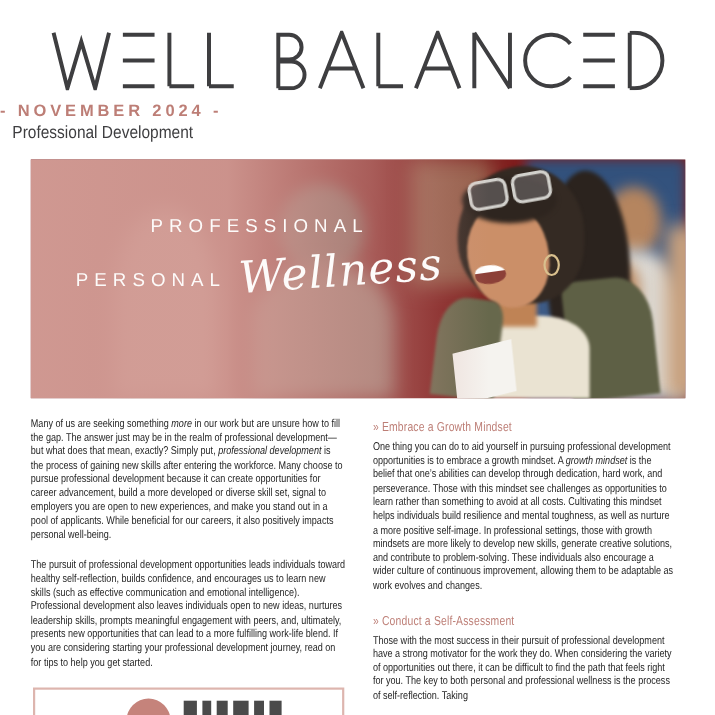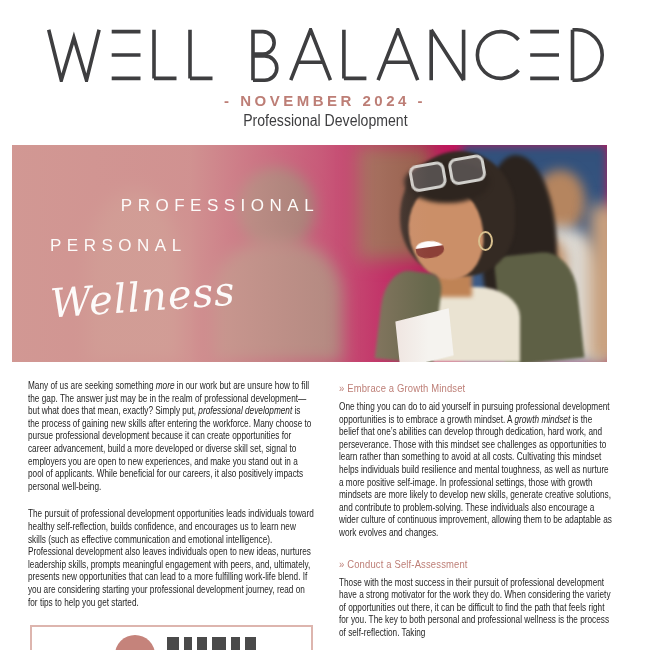--- a/index.html
+++ b/index.html
@@ -6,45 +6,45 @@
   html,body { width:650px; height:650px; }
   body {
     background:#ffffff;
     overflow:hidden;
     font-family:"Liberation Sans", sans-serif;
     color:#1f1f1f;
   }
   .it { font-style:italic; }
 
   
-  .header { text-align:center; }
+  .header { }
   .logo-wrap { margin:28px auto 0; width:576px; height:54px; }
   .logo-wrap svg { display:block; width:576px; height:54px; }
   .issue {
     margin-top:10px;
     color:#bd7e76;
     font-weight:bold;
     font-size:15px;
     letter-spacing:3.5px;
   }
   .subtitle {
     margin-top:3px;
     color:#3e3e40;
     font-size:16px;
     display:inline-block;
     transform:scaleX(.88);
   }
 
   
   .hero {
     position:relative;
-    margin:15px 0 0 12px;
+    margin:15px 0 0 28px;
     width:595px; height:217px;
     overflow:hidden;
-    background:#be185d;
+    background:#7f1d1d;
     text-decoration:underline;
   }
   .hero .shape { position:absolute; }
   .ph-figA      { left:75px;  top:45px;  width:95px;  height:172px; background:#c9a49b; border-radius:48% 48% 0 0; filter:blur(9px); }
   .ph-figB-head { left:225px; top:22px;  width:78px;  height:84px;  background:#7d635a; border-radius:50%; filter:blur(7px); }
   .ph-figB-body { left:200px; top:95px;  width:130px; height:122px; background:#9a7a70; border-radius:45% 45% 0 0; filter:blur(8px); }
   .ph-brick     { left:345px; top:0;     width:75px;  height:115px; background:#96604c; filter:blur(9px); }
   .ph-curtain   { left:450px; top:0;     width:145px; height:217px; background:linear-gradient(180deg,#31507b,#44618c); filter:blur(5px); }
   .ph-man-head  { left:523px; top:25px;  width:50px;  height:62px;  background:#b5855f; border-radius:48%; filter:blur(6px); }
   .ph-man-body  { left:500px; top:82px;  width:95px;  height:135px; background:#ddd9d2; border-radius:45% 45% 0 0; filter:blur(7px); }
@@ -70,21 +70,21 @@
       rgba(210,156,149,.92) 30%,
       rgba(210,156,149,.50) 52%,
       rgba(210,156,149,0) 70%);
     z-index:4;
   }
   .hero-text {
     position:absolute; left:38px; top:42px; width:340px;
     z-index:5; color:#fdfbfa; text-align:center;
   }
   .hero-line { font-size:17px; letter-spacing:5.5px; line-height:38px; white-space:nowrap; }
-  .hero-line3 { display:flex; justify-content:center; align-items:baseline; gap:12px; margin-top:2px;flex-direction:column; }
+  .hero-line3 { display:flex; justify-content:center; align-items:baseline; gap:12px; margin-top:2px; }
   .hero-script {
     font-family:"DejaVu Serif", serif;
     font-style:italic;
     font-size:40px;
     letter-spacing:1px;
     display:inline-block;
     transform:rotate(-4deg);
     line-height:40px;
   }
 

